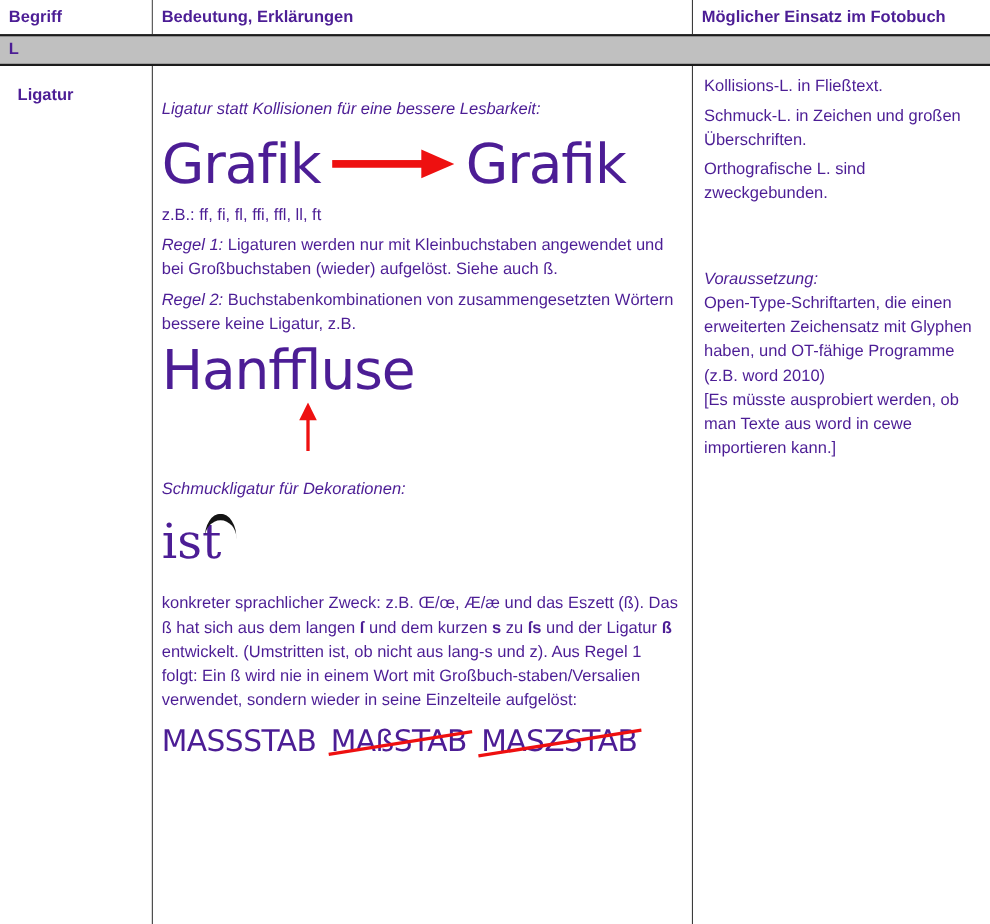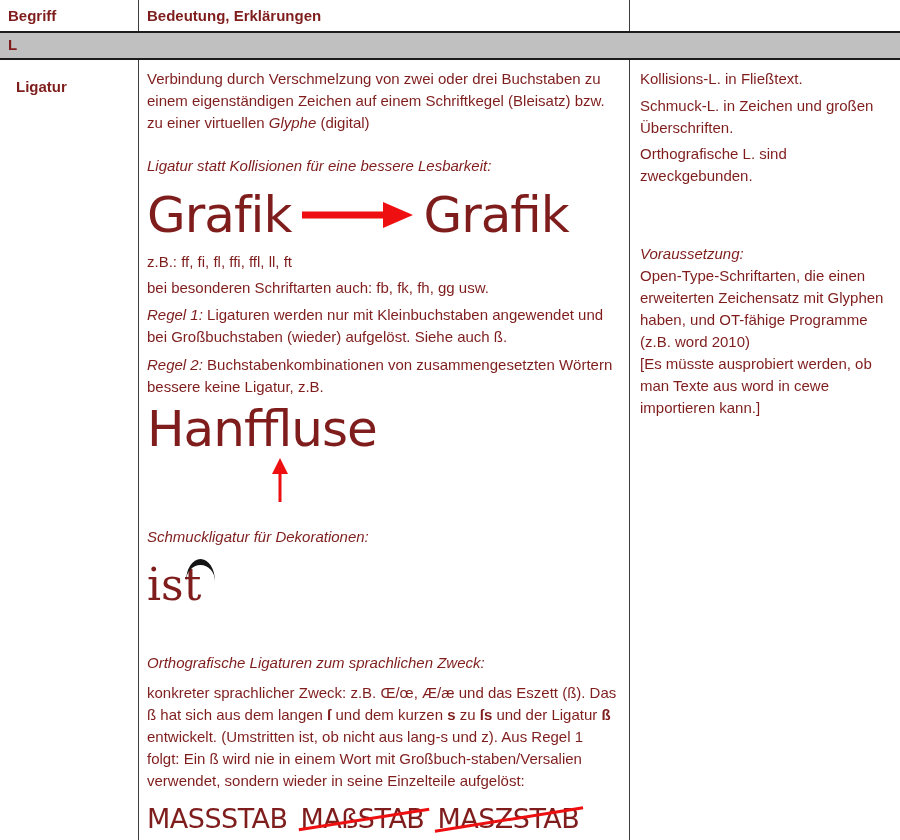--- a/index.html
+++ b/index.html
@@ -1,18 +1,18 @@
 <!DOCTYPE html>
 <html style="--accent-red: #ee1010; --band-gray: #c0c0c0;"><head>
 <meta charset="utf-8">
 <style>
   html,body{margin:0;padding:0;background:#fff;}
   .page{
     position:relative;width:900px;height:840px;overflow:hidden;background:#fff;
-    font-family:"Liberation Sans",sans-serif;font-size:15px;line-height:22px;color:#7f1d1d;
+    font-family:"Liberation Sans",sans-serif;font-size:15px;line-height:22px;color:#4c1d95;
   }
   .tbl{display:grid;grid-template-columns:139px 491px 270px;width:900px;}
   .hcell{height:31px;box-sizing:border-box;padding:5px 8px 0 8px;font-weight:bold;background:#fff;}
   .vline{border-right:1px solid #3c3c3c;}
   .band{
     grid-column:1/4;height:29px;box-sizing:border-box;background:var(--band-gray,#c0c0c0);
     border-top:2px solid #1c1c1c;border-bottom:2px solid #1c1c1c;
     font-weight:bold;padding:1px 8px 0 8px;
   }
   .cell{box-sizing:border-box;height:780px;overflow:hidden;}
@@ -59,65 +59,65 @@
 
 <div class="page">
   <div class="tbl">
 
     <div class="hcell vline">
       <span>Begriff</span>
     </div>
     <div class="hcell vline">
       <span>Bedeutung, Erklärungen</span>
     </div>
+    <div class="hcell">
+      <span>Möglicher Einsatz im Fotobuch</span>
+    </div>
 
     <div class="band">
       <span>L</span>
     </div>
 
     <div class="cell c1 vline">
       <span>Ligatur</span>
     </div>
 
     <div class="cell c2 vline">
-      <p class="m-intro"><span>Verbindung durch Verschmelzung von zwei oder drei Buchstaben zu einem eigenständigen Zeichen auf einem Schriftkegel (Bleisatz) bzw. zu einer virtuellen </span><span class="it">Glyphe</span><span> (digital)</span></p>
 
       <p class="it m-cap1">Ligatur statt Kollisionen für eine bessere Lesbarkeit:</p>
 
       <div class="grafik-row">
         <span class="display grafik no-lig">Grafik</span>
         <svg width="112" height="30" viewBox="0 0 112 30" aria-hidden="true">
           <rect class="red-fill" x="1" y="11.5" width="84" height="7"></rect>
           <polygon class="red-fill" points="82,2 112,15 82,28"></polygon>
         </svg>
         <span class="display grafik">Graﬁk</span>
       </div>
 
       <p class="m-zb">z.B.: ff, fi, fl, ffi, ffl, ll, ft</p>
-      <p class="m-bes">bei besonderen Schriftarten auch: fb, fk, fh, gg usw.</p>
 
       <p class="m-r1"><span class="it">Regel 1:</span><span> Ligaturen werden nur mit Kleinbuchstaben angewendet und bei Großbuchstaben (wieder) aufgelöst. Siehe auch ß.</span></p>
 
       <p class="m-r2"><span class="it">Regel 2:</span><span> Buchstabenkombinationen von zusammengesetzten Wörtern bessere keine Ligatur, z.B.</span></p>
 
       <div class="display hanff">Hanﬄuse</div>
       <div class="uparrow-wrap">
         <svg width="22" height="46" viewBox="0 0 22 46" aria-hidden="true">
           <rect class="red-fill" x="9.5" y="12" width="3" height="32"></rect>
           <polygon class="red-fill" points="3,16 11,0 19,16"></polygon>
         </svg>
       </div>
 
       <p class="it m-cap2">Schmuckligatur für Dekorationen:</p>
       <div class="ist-line">
         <span>ist</span>
         <span class="st-arc"></span>
       </div>
 
-      <p class="it m-cap3">Orthografische Ligaturen zum sprachlichen Zweck:</p>
 
       <p class="m-esz"><span>konkreter sprachlicher Zweck: z.B. Œ/œ, Æ/æ und das Eszett (ß). Das ß hat sich aus dem langen </span><span class="b">ſ</span><span> und dem kurzen </span><span class="b">s</span><span> zu </span><span class="b">ſs</span><span> und der Ligatur </span><span class="b">ß</span><span> entwickelt. (Umstritten ist, ob nicht aus lang-s und z). Aus Regel 1 folgt: Ein ß wird nie in einem Wort mit Großbuch-staben/Versalien verwendet, sondern wieder in seine Einzelteile aufgelöst:</span></p>
 
       <div class="display mass-line">
         <span class="mass-word">MASSSTAB</span><span class="mass-word strike">MAßSTAB</span><span class="mass-word strike">MASZSTAB</span>
       </div>
     </div>
 
     <div class="cell c3">
       <p>Kollisions-L. in Fließtext.</p>

